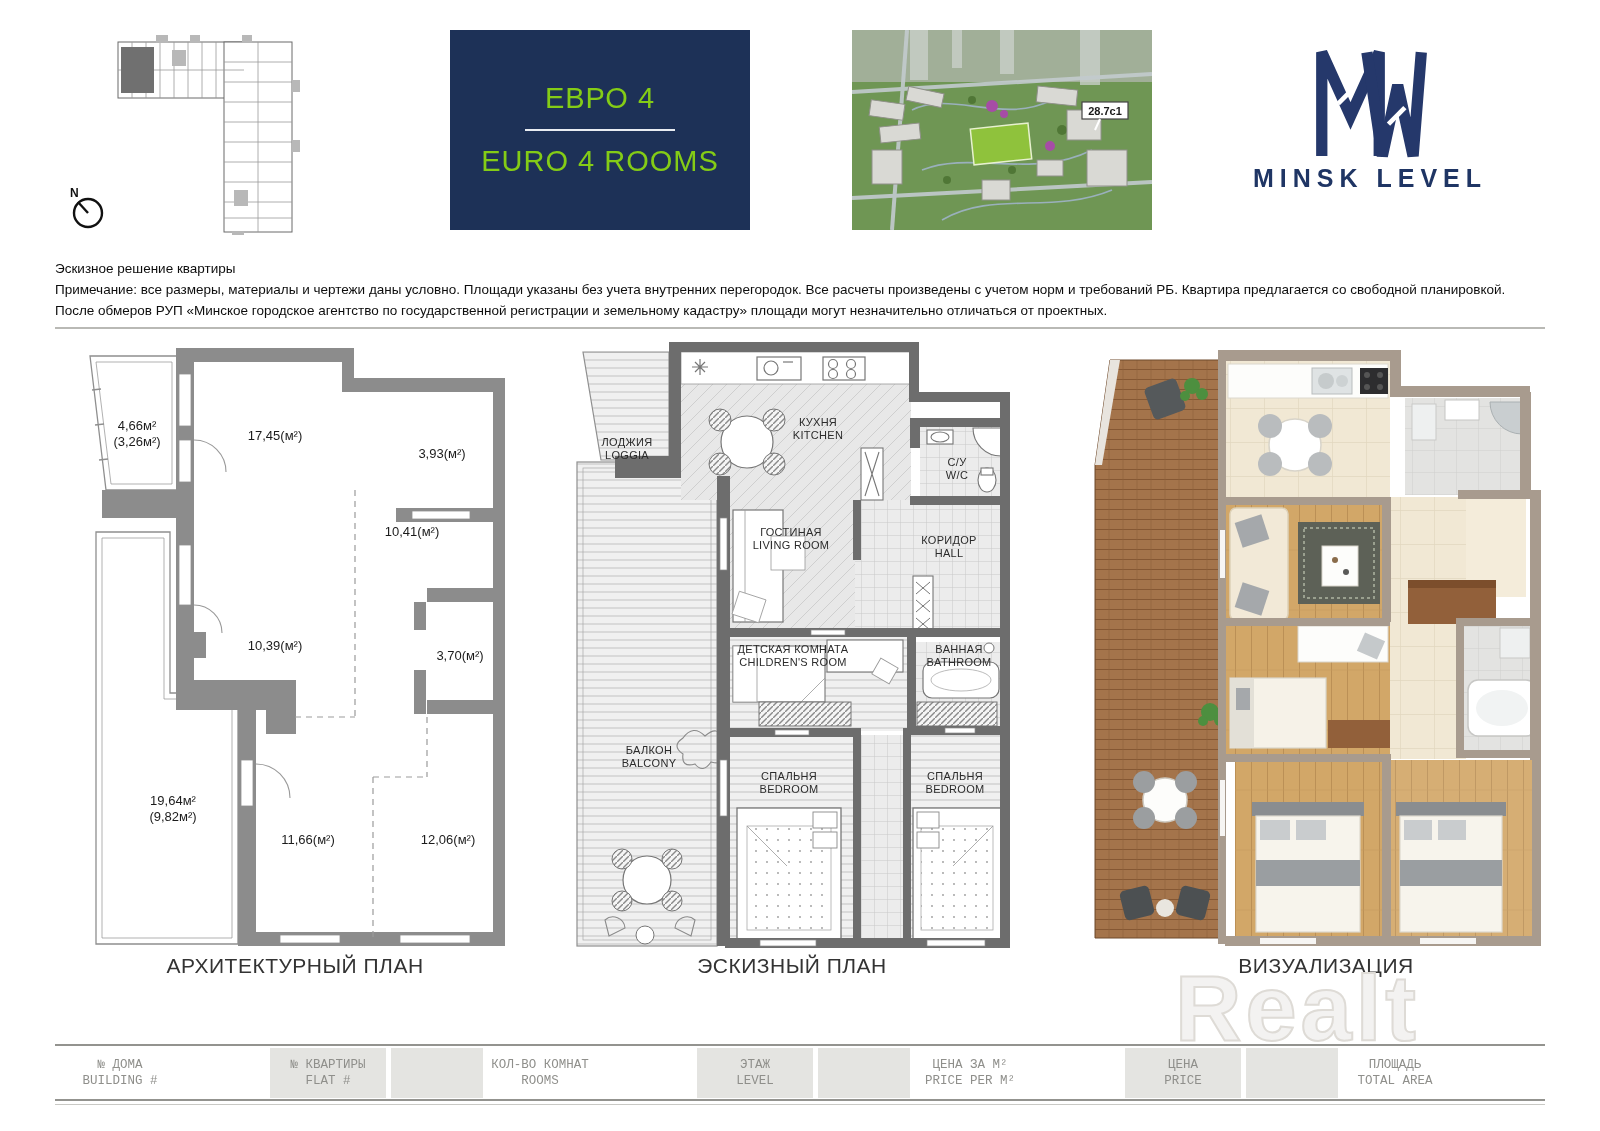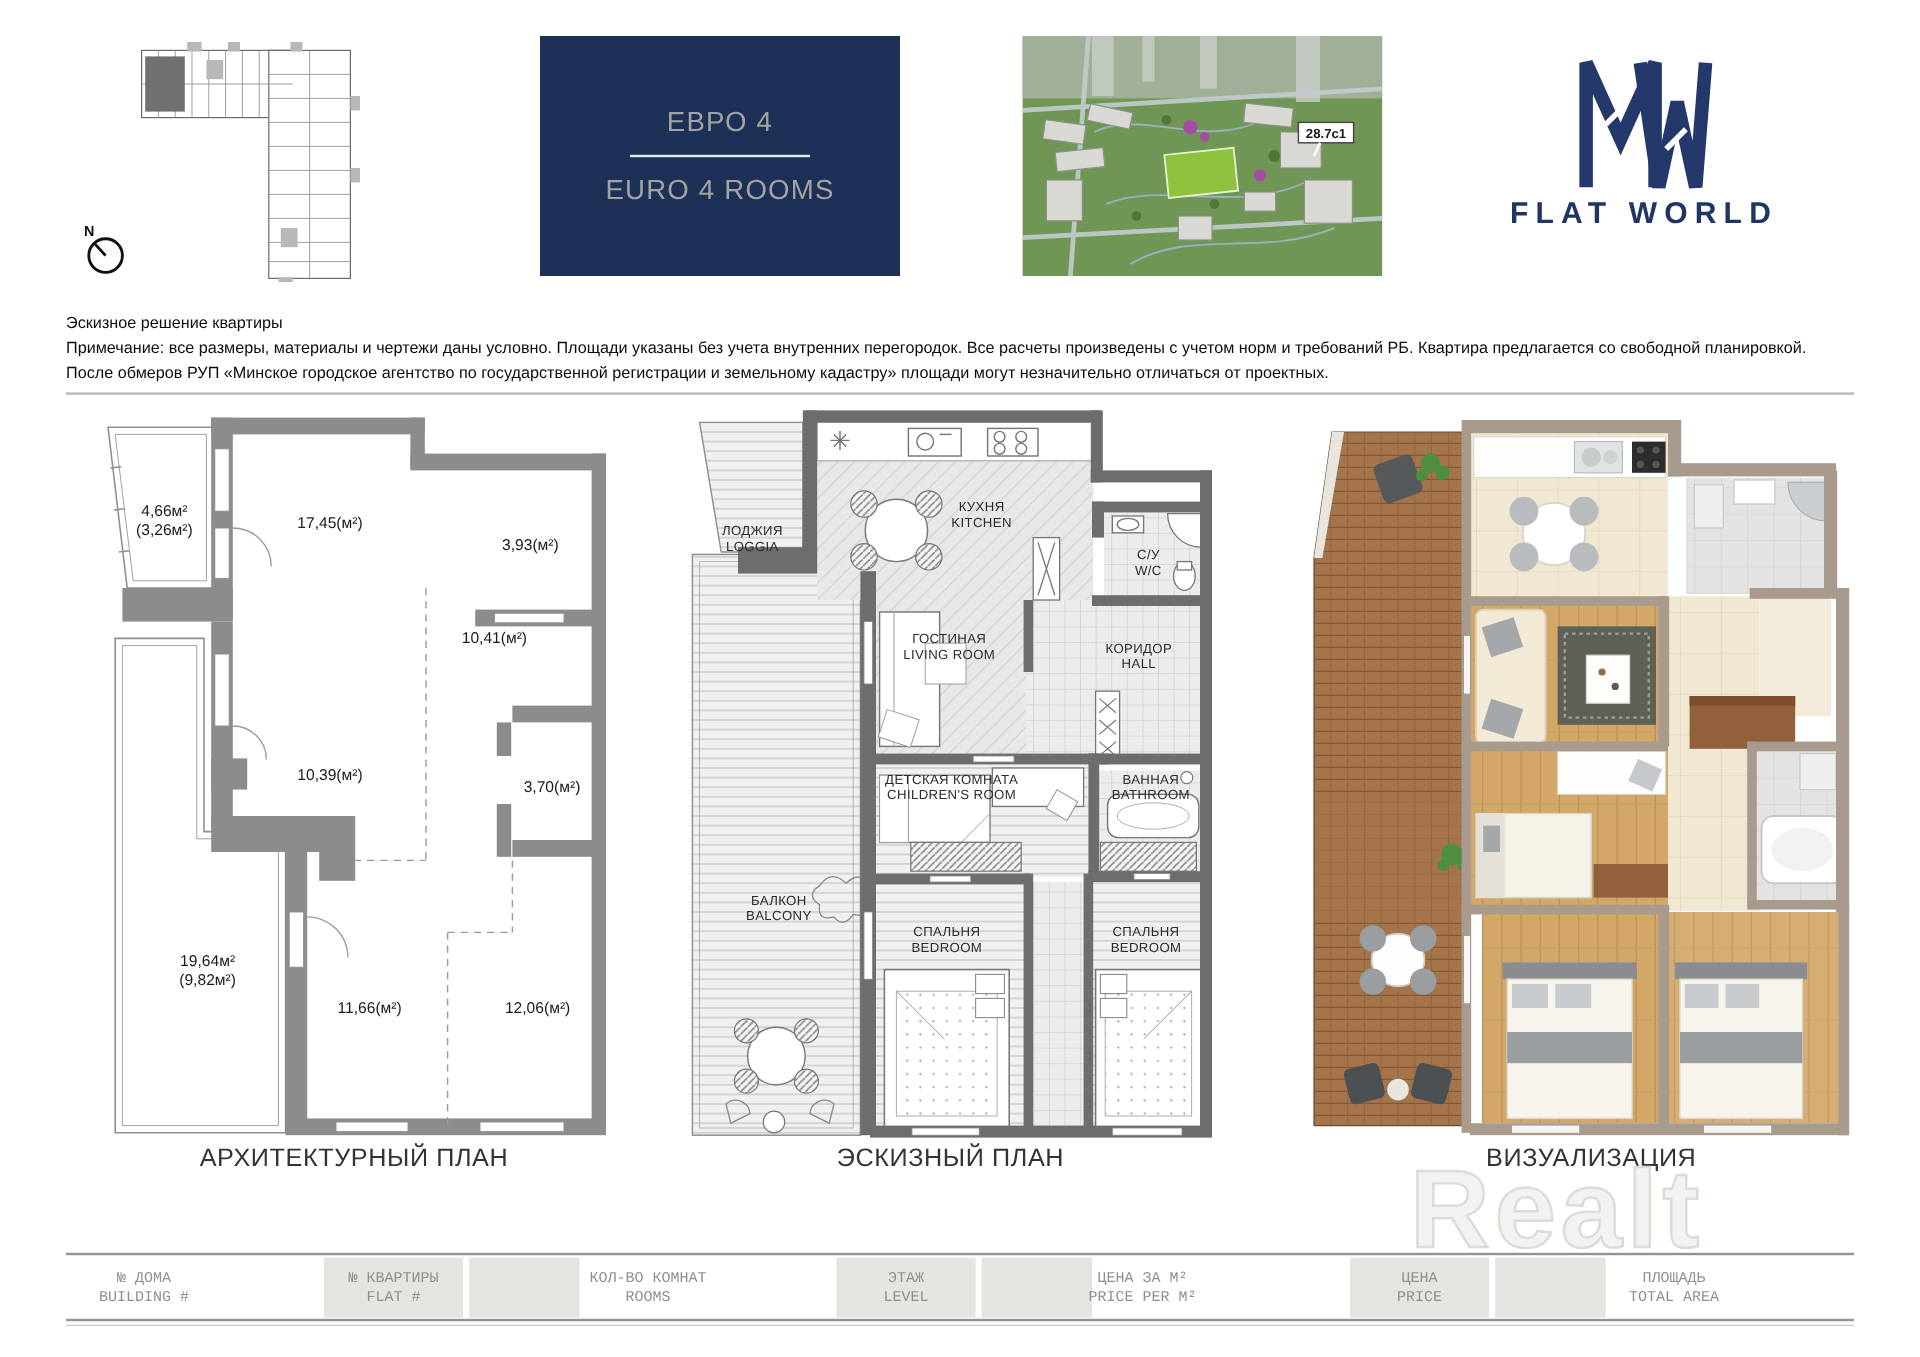--- a/index.html
+++ b/index.html
@@ -2,21 +2,21 @@
 <html><head>
 <meta charset="utf-8">
 <style>
   html,body{margin:0;padding:0;background:#fff;}
   .page{position:relative;width:1600px;height:1131px;background:#fff;overflow:hidden;
         font-family:"Liberation Sans",sans-serif;color:#111;}
   .abs{position:absolute;}
   
   .unit-card{left:450px;top:30px;width:300px;height:200px;background:#1d3157;
     display:flex;flex-direction:column;align-items:center;justify-content:center;gap:14px;}
-  .unit-card .t{color:#a3a3a3;font-size:23px;letter-spacing:1px;}
+  .unit-card .t{color:#84cc16;font-size:29px;letter-spacing:1px;}
   .unit-card .divider{width:150px;height:2px;background:#e8ecf2;}
   .brand{left:1235px;top:40px;width:270px;height:185px;display:flex;flex-direction:column;align-items:center;}
   .brand-name{margin-top:6px;color:#1f3564;font-size:25px;font-weight:700;letter-spacing:6px;white-space:nowrap;}
   
   .notes{left:55px;top:258px;width:1500px;font-size:13.5px;line-height:21px;color:#0d0d0d;}
   .rule{left:55px;top:327px;width:1490px;height:0;border-top:2px solid #b9b9b5;}
   
   .caption{top:954px;font-size:21px;color:#333;letter-spacing:.5px;text-align:center;width:460px;}
   
   .watermark{left:1175px;top:962px;font-size:92px;font-weight:700;letter-spacing:4px;
@@ -143,21 +143,21 @@
       <g stroke="#25386b" stroke-width="11" fill="none" stroke-linejoin="miter">
         <path d="M13,113 L13,12 L41,74 L69,12 L69,113"></path>
         <path d="M57,12 L72,113 L87,44 L102,113 L110,12"></path>
       </g>
       <g stroke="#ffffff" stroke-width="4.5">
         <line x1="29" y1="62" x2="45" y2="46"></line>
         <line x1="78" y1="82" x2="94" y2="66"></line>
         <line x1="21" y1="101" x2="37" y2="85"></line>
       </g>
     </svg>
-    <div class="brand-name">FLAT WORLD</div>
+    <div class="brand-name">MINSK LEVEL</div>
   </div>
 
   <div class="abs notes">
     <div>Эскизное решение квартиры</div>
     <div>Примечание: все размеры, материалы и чертежи даны условно. Площади указаны без учета внутренних перегородок. Все расчеты произведены с учетом норм и требований РБ. Квартира предлагается со свободной планировкой.</div>
     <div>После обмеров РУП «Минское городское агентство по государственной регистрации и земельному кадастру» площади могут незначительно отличаться от проектных.</div>
   </div>
   <div class="abs rule"></div>
 
   <svg class="abs" style="left:80px;top:340px" width="430" height="615" viewBox="0 0 430 615">
@@ -567,21 +567,21 @@
   <div class="abs fcell fgray" style="left:391px;width:92px"></div>
   <div class="abs fcell" style="left:465px;width:150px">
     <div>КОЛ-ВО КОМНАТ</div>
     <div>ROOMS</div>
   </div>
   <div class="abs fcell fgray" style="left:697px;width:116px">
     <div>ЭТАЖ</div>
     <div>LEVEL</div>
   </div>
   <div class="abs fcell fgray" style="left:818px;width:92px"></div>
-  <div class="abs fcell" style="left:877px;width:150px">
+  <div class="abs fcell" style="left:895px;width:150px">
     <div>ЦЕНА ЗА М²</div>
     <div>PRICE PER M²</div>
   </div>
   <div class="abs fcell fgray" style="left:1125px;width:116px">
     <div>ЦЕНА</div>
     <div>PRICE</div>
   </div>
   <div class="abs fcell fgray" style="left:1246px;width:92px"></div>
   <div class="abs fcell" style="left:1320px;width:150px">
     <div>ПЛОЩАДЬ</div>

